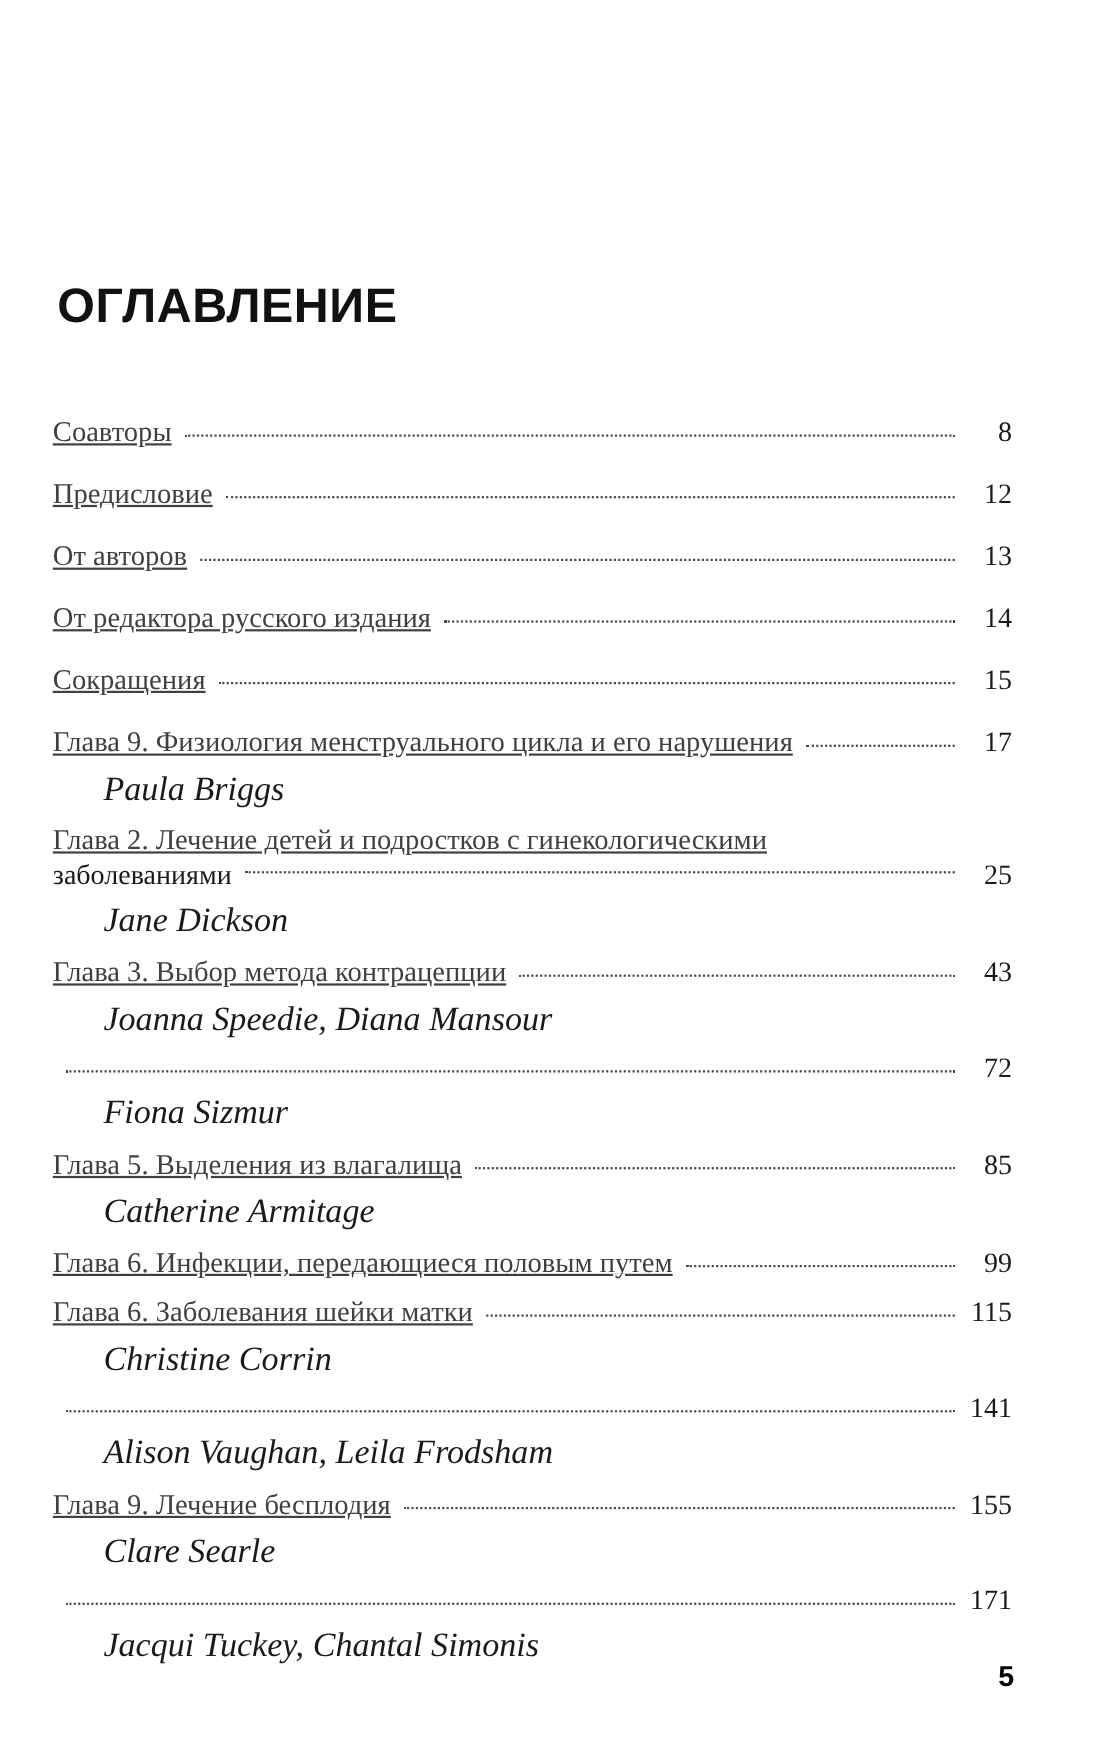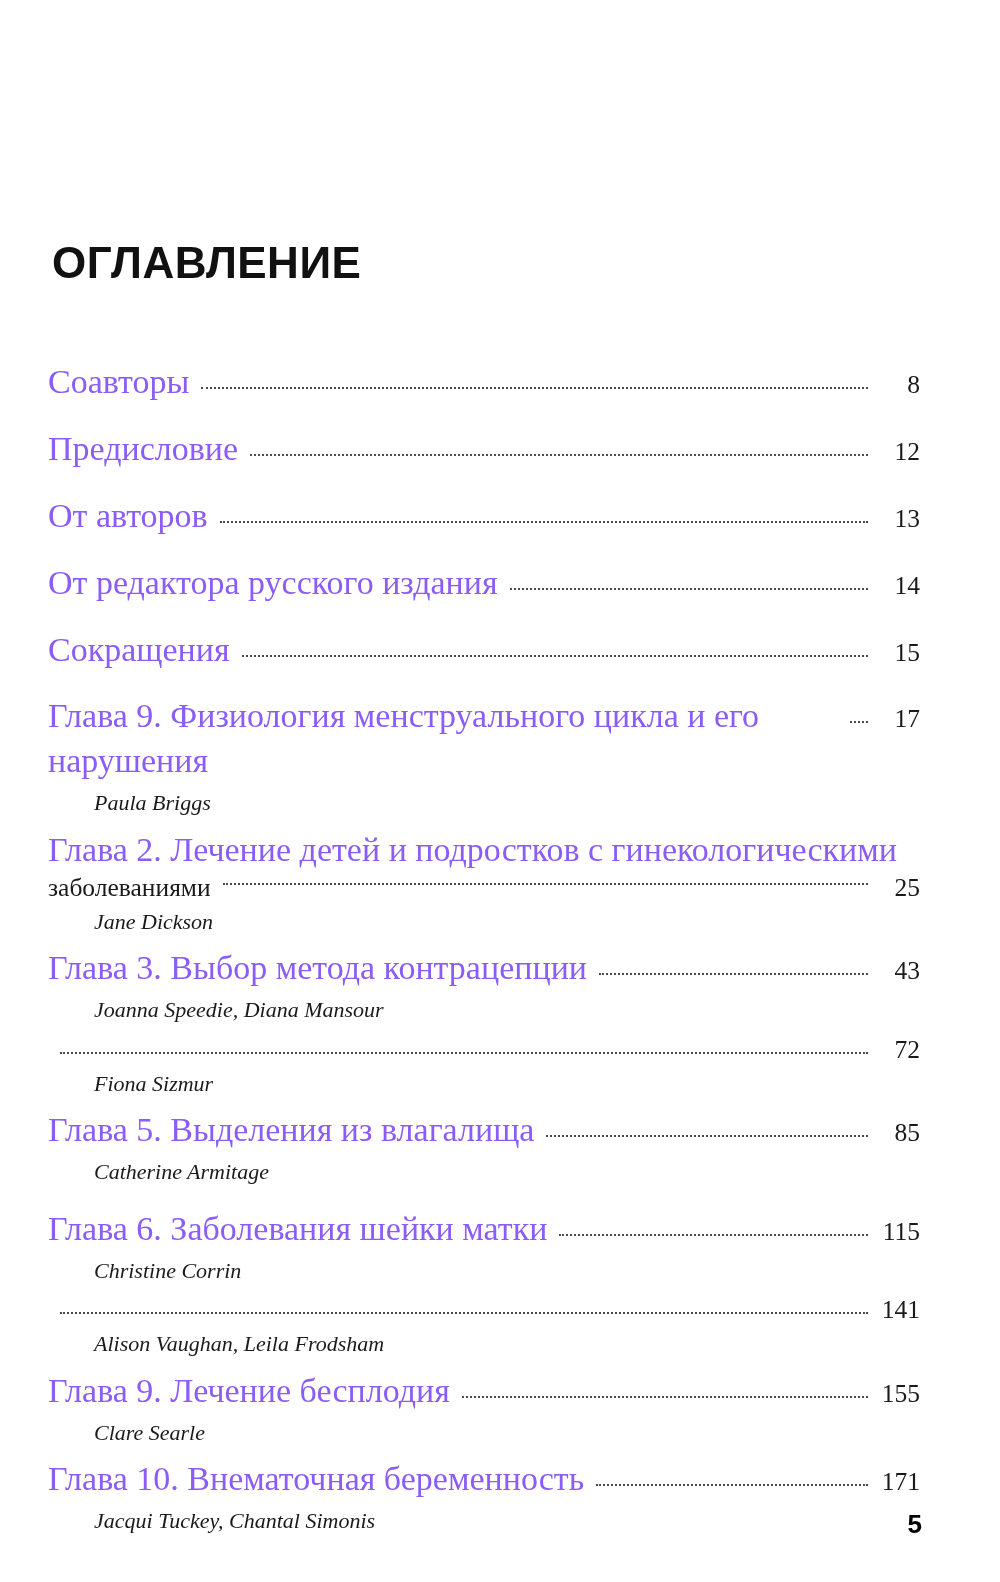--- a/index.html
+++ b/index.html
@@ -15,21 +15,21 @@
     color: #000000;
     overflow: hidden;
   }
   .page {
     position: absolute;
     left: 0;
     top: 0;
     width: 1000px;
     height: 1582px;
     box-sizing: border-box;
-    padding: 0 80px 0 48px;
+    padding: 16px 80px 0 48px;
   }
   .toc-title {
     font-family: "Liberation Sans", sans-serif;
     font-weight: bold;
     font-size: 44px;
     letter-spacing: 0.5px;
     margin: 0;
     padding-top: 238px;
     padding-left: 4px;
     color: #111111;
@@ -48,44 +48,45 @@
   }
   .toc-entry.chapter {
     padding: 0 0 10px 0;
   }
   .entry-line {
     display: flex;
     align-items: baseline;
     width: 100%;
   }
   .entry-title {
-    font-size: 34px;
-    color: #8b5cf6;
+    font-size: 26px;
+    color: #404040;
     white-space: normal;
     flex: 0 1 auto;
     line-height: 1.32;
+    text-decoration: underline;
   }
   .dots {
     flex: 1 1 auto;
     min-width: 18px;
     margin: 0 10px 0 12px;
     position: relative;
     top: -4px;
     border-bottom: 2.2px dotted #4a4a4a;
     height: 1px;
   }
   .entry-page {
     font-size: 25.5px;
     color: #1a1a1a;
     flex: 0 0 auto;
     text-align: right;
     min-width: 42px;
   }
   .entry-authors {
-    font-size: 22px;
+    font-size: 31px;
     font-style: italic;
     color: #1a1a1a;
     padding-left: 46px;
     padding-top: 5px;
     line-height: 1.3;
   }
   
   .entry-line.wrap {
     display: block;
   }
@@ -201,20 +202,25 @@
     <li class="toc-entry chapter">
       <div class="entry-line">
         <span class="entry-title">Глава 5. Выделения из влагалища</span>
         <span class="dots"></span>
         <span class="entry-page">85</span>
       </div>
       <div class="entry-authors">Catherine Armitage</div>
     </li>
 
     <li class="toc-entry chapter">
+      <div class="entry-line">
+        <span class="entry-title">Глава 6. Инфекции, передающиеся половым путем</span>
+        <span class="dots"></span>
+        <span class="entry-page">99</span>
+      </div>
     </li>
 
     <li class="toc-entry chapter">
       <div class="entry-line">
         <span class="entry-title">Глава 6. Заболевания шейки матки</span>
         <span class="dots"></span>
         <span class="entry-page">115</span>
       </div>
       <div class="entry-authors">Christine Corrin</div>
     </li>
@@ -231,21 +237,20 @@
       <div class="entry-line">
         <span class="entry-title">Глава 9. Лечение бесплодия</span>
         <span class="dots"></span>
         <span class="entry-page">155</span>
       </div>
       <div class="entry-authors">Clare Searle</div>
     </li>
 
     <li class="toc-entry chapter">
       <div class="entry-line">
-        <span class="entry-title">Глава 10.  Внематочная беременность</span>
         <span class="dots"></span>
         <span class="entry-page">171</span>
       </div>
       <div class="entry-authors">Jacqui Tuckey, Chantal Simonis</div>
     </li>
 
   </ul>
 
   <div class="folio">5</div>
 

